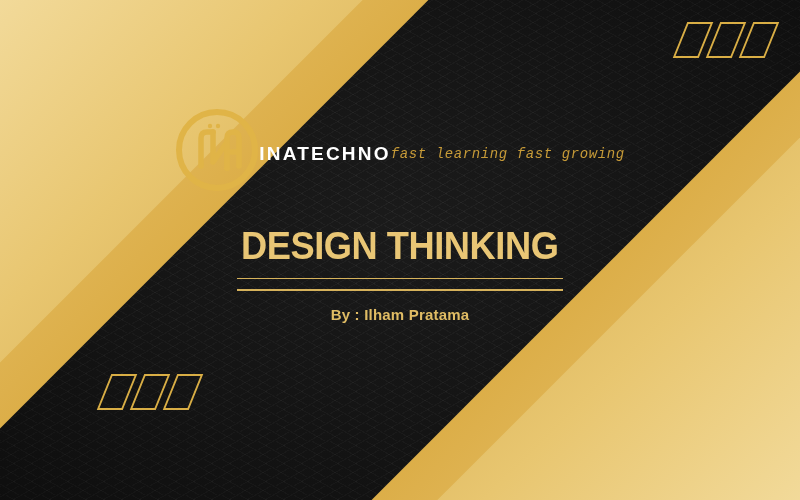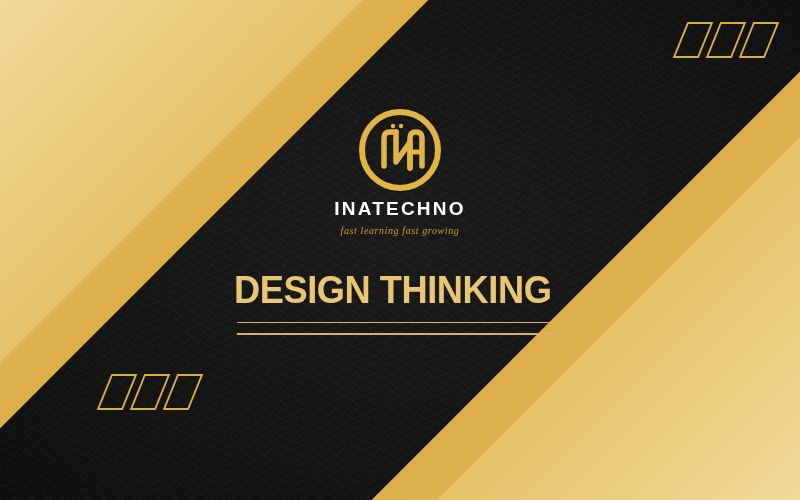--- a/index.html
+++ b/index.html
@@ -80,44 +80,44 @@
   }
 
   
   .content {
     position:absolute;
     left:0; right:0; top:108px;
     display:flex; flex-direction:column; align-items:center;
   }
 
   
-  .logo-block { display:flex; flex-direction:column; align-items:center; }
+  .logo-block { display:flex; flex-direction:row; align-items:center; }
   .logo-mark { display:block; }
   .logo-name {
     margin-top:7px;
     color:#FFFFFF;
     font-size:19px;
     font-weight:bold;
     letter-spacing:2.2px;
     line-height:1;
   }
   .logo-tagline {
     margin-top:8px;
     color:#C79B38;
-    font-size:10px;
+    font-size:14px;
     letter-spacing:0.6px;
     font-style:italic;
-    font-family:Liberation Serif, serif;
+    font-family:Liberation Mono, monospace;
     line-height:1;
   }
 
   
   .title-block {
     margin-top:34px;
-    display:flex; flex-direction:column; align-items:flex-end;
+    display:flex; flex-direction:column; align-items:center;
     width:326px;
   }
   .title-main {
     color:#E9C675;
     font-size:39px;
     font-weight:bold;
     letter-spacing:-0.5px;
     line-height:1.05;
     white-space:nowrap;
     transform:scaleX(0.93);
@@ -184,16 +184,17 @@
         <circle cx="43" cy="18" r="2.2" fill="#E0B447"></circle>
       </svg>
       <div class="logo-name">INATECHNO</div>
       <div class="logo-tagline">fast learning fast growing</div>
     </div>
 
     <div class="title-block">
       <div class="title-main">DESIGN THINKING</div>
       <div class="rule top"></div>
       <div class="rule bottom"></div>
+      <div class="byline">By : Ilham Pratama</div>
     </div>
 
   </div>
 </div>
 
 </body></html>

